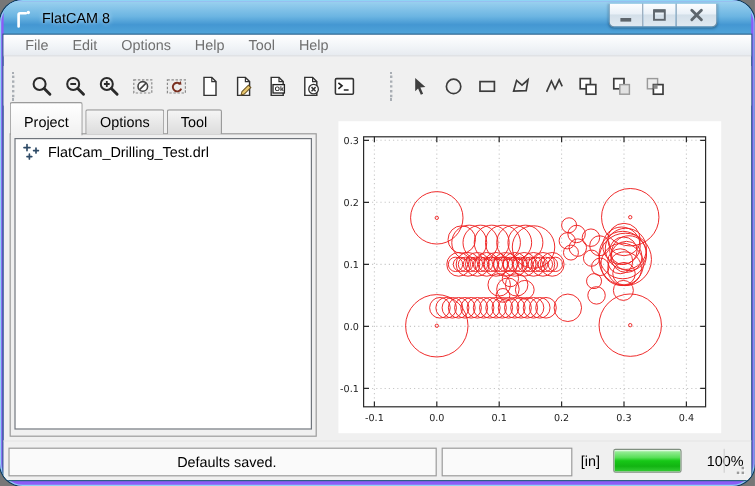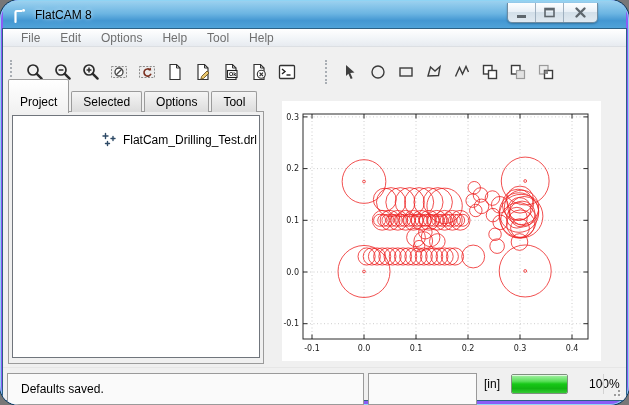--- a/index.html
+++ b/index.html
@@ -29,39 +29,39 @@
   .menu-item{font-size:12px;color:#6f6f6f;padding:4px 10px;}
   .toolbar{position:absolute;left:0;top:26px;width:100%;height:33px;background:#f0f0f0;
     display:flex;align-items:center;}
   .thandle{width:3px;height:24px;border-left:2px dotted #a9aeb4;margin:0 6px 0 7px;}
   .tbtn{width:28px;height:26px;display:flex;align-items:center;justify-content:center;}
   .ticon{width:20px;height:20px;display:block;}
   
   .tabbar{position:absolute;left:5px;top:60px;height:23px;display:flex;align-items:flex-end;z-index:2;}
   .tab{font-size:12px;color:#000;border:1px solid #9b9b9b;border-bottom:none;border-radius:2px 2px 0 0;
     padding:3px 11px 3px 11px;background:linear-gradient(180deg,#f5f5f5,#dcdcdc);margin-right:2px;height:14px;}
-  .tab.active{background:linear-gradient(180deg,#ffffff,#f1f1f1);padding-top:15px;height:15px;position:relative;top:1px;}
+  .tab.active{background:linear-gradient(180deg,#ffffff,#f1f1f1);padding-top:9px;height:15px;position:relative;top:1px;}
   .paneframe{position:absolute;left:5px;top:82px;width:254px;height:251px;border:1px solid #9b9b9b;
     background:#f0f0f0;z-index:1;}
   .treebox{position:absolute;left:9px;top:86px;width:246px;height:241px;border:1px solid #70757c;
     background:#fff;z-index:2;overflow:hidden;}
-  .treeitem{display:flex;align-items:center;gap:6px;padding:16px 2px 2px 6px;justify-content:flex-end;}
+  .treeitem{display:flex;align-items:center;gap:6px;padding:3px 2px 2px 6px;}
   .treeitem .label{font-size:12px;color:#000;}
   .treeicon{width:15px;height:15px;}
   
   .plotsvg{position:absolute;left:267px;top:70px;}
   .grid{stroke:#c8c8c8;stroke-width:0.9;stroke-dasharray:1 2.5;fill:none;}
   .axbox{fill:none;stroke:#2a2a2a;stroke-width:1;}
   .tick{stroke:#2a2a2a;stroke-width:1;}
   .tlabel{font-family:"DejaVu Sans",sans-serif;font-size:8px;fill:#1a1a1a;}
   .hole{fill:none;stroke:#ee2222;stroke-width:0.8;}
   
   .statusbar{position:absolute;left:0;bottom:0;width:100%;height:32px;background:#f0f0f0;border-top:1px solid #e6e6e6;}
-  .spanel{position:absolute;top:5px;height:32px;border:1px solid #9a9a9a;background:#fafafa;
-    box-sizing:border-box;font-size:12px;color:#000;display:flex;align-items:center;padding-left:13px;}
+  .spanel{position:absolute;top:5px;height:24px;border:1px solid #9a9a9a;background:#fafafa;
+    box-sizing:border-box;font-size:12px;color:#000;display:flex;align-items:center;padding-left:7px;justify-content:center;}
   .inlabel,.pctlabel{position:absolute;top:9px;font-size:12px;color:#000;}
   .progress{position:absolute;left:508px;top:6px;width:57px;height:20px;border:1px solid #7f8f7f;
     background:#fff;box-sizing:border-box;border-radius:2px;overflow:hidden;}
   .progress .fill{height:100%;background:linear-gradient(180deg,#a7f0a7 0%,#57df57 35%,#17c817 50%,#12b412 75%,#35cc35 100%);
     box-shadow:inset 0 1px 0 rgba(255,255,255,.65);}
   .statussep{position:absolute;right:22px;top:6px;width:1px;height:20px;background:#d2d2d2;}
   .grip{position:absolute;right:4px;bottom:4px;width:12px;height:12px;}
 </style>
 </head>
 <body>
@@ -227,21 +227,20 @@
               <rect x="3.5" y="3.5" width="8.5" height="8.5" fill="#eee" stroke="#9a9a9a" stroke-width="1.2"></rect>
               <rect x="8.5" y="8.5" width="8" height="8" fill="#fff" stroke="#3c3c3c" stroke-width="1.4"></rect>
               <rect x="8.5" y="8.5" width="3.5" height="3.5" fill="#8a8a8a"></rect>
             </svg>
           </span>
         </span>
     </div>
 
     <div class="tabbar" id="tabbar">
         <span class="tab active">Project</span>
-        <span class="tab">Selected</span>
         <span class="tab">Options</span>
         <span class="tab">Tool</span>
       </div>
     <div class="paneframe"></div>
     <div class="treebox" id="treebox">
         <div class="treeitem">
           <svg class="treeicon" viewBox="0 0 15 15">
             <g stroke="#2e4a66" stroke-width="1.4" stroke-linecap="round">
               <path d="M3.5,1.5 v5 M1,4 h5"></path>
               <path d="M11,4.5 v4 M9,6.5 h4"></path>

